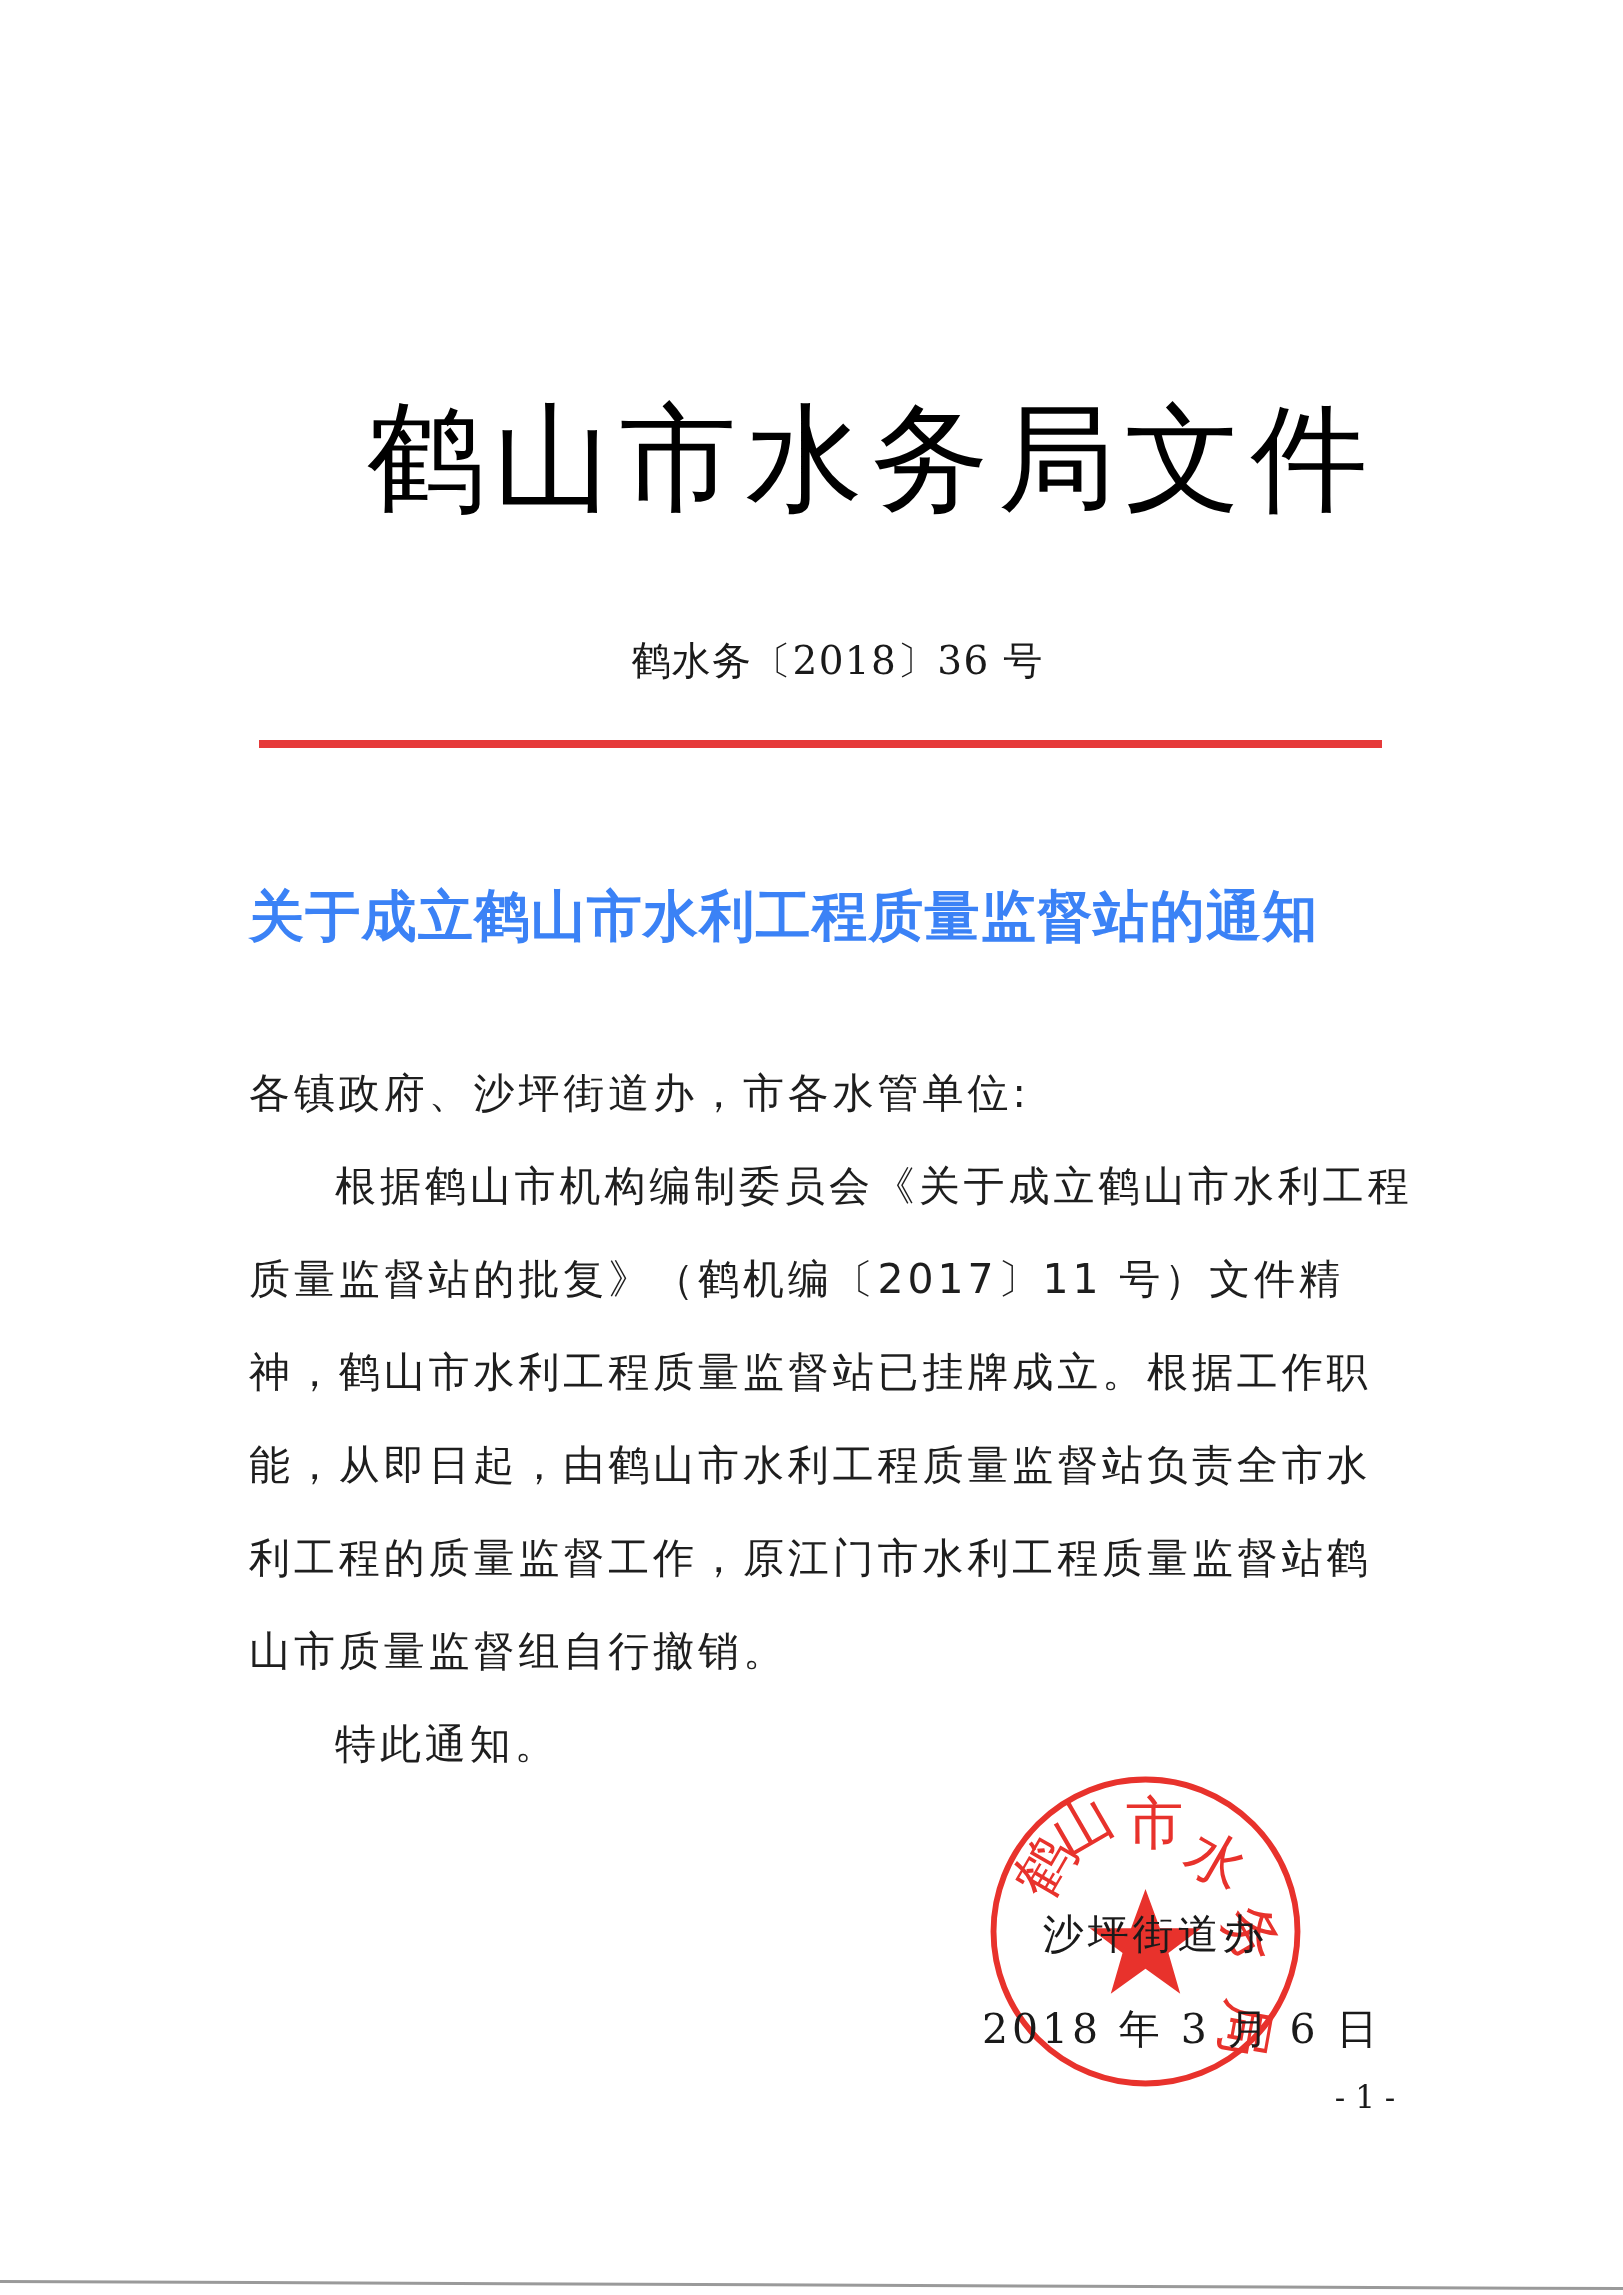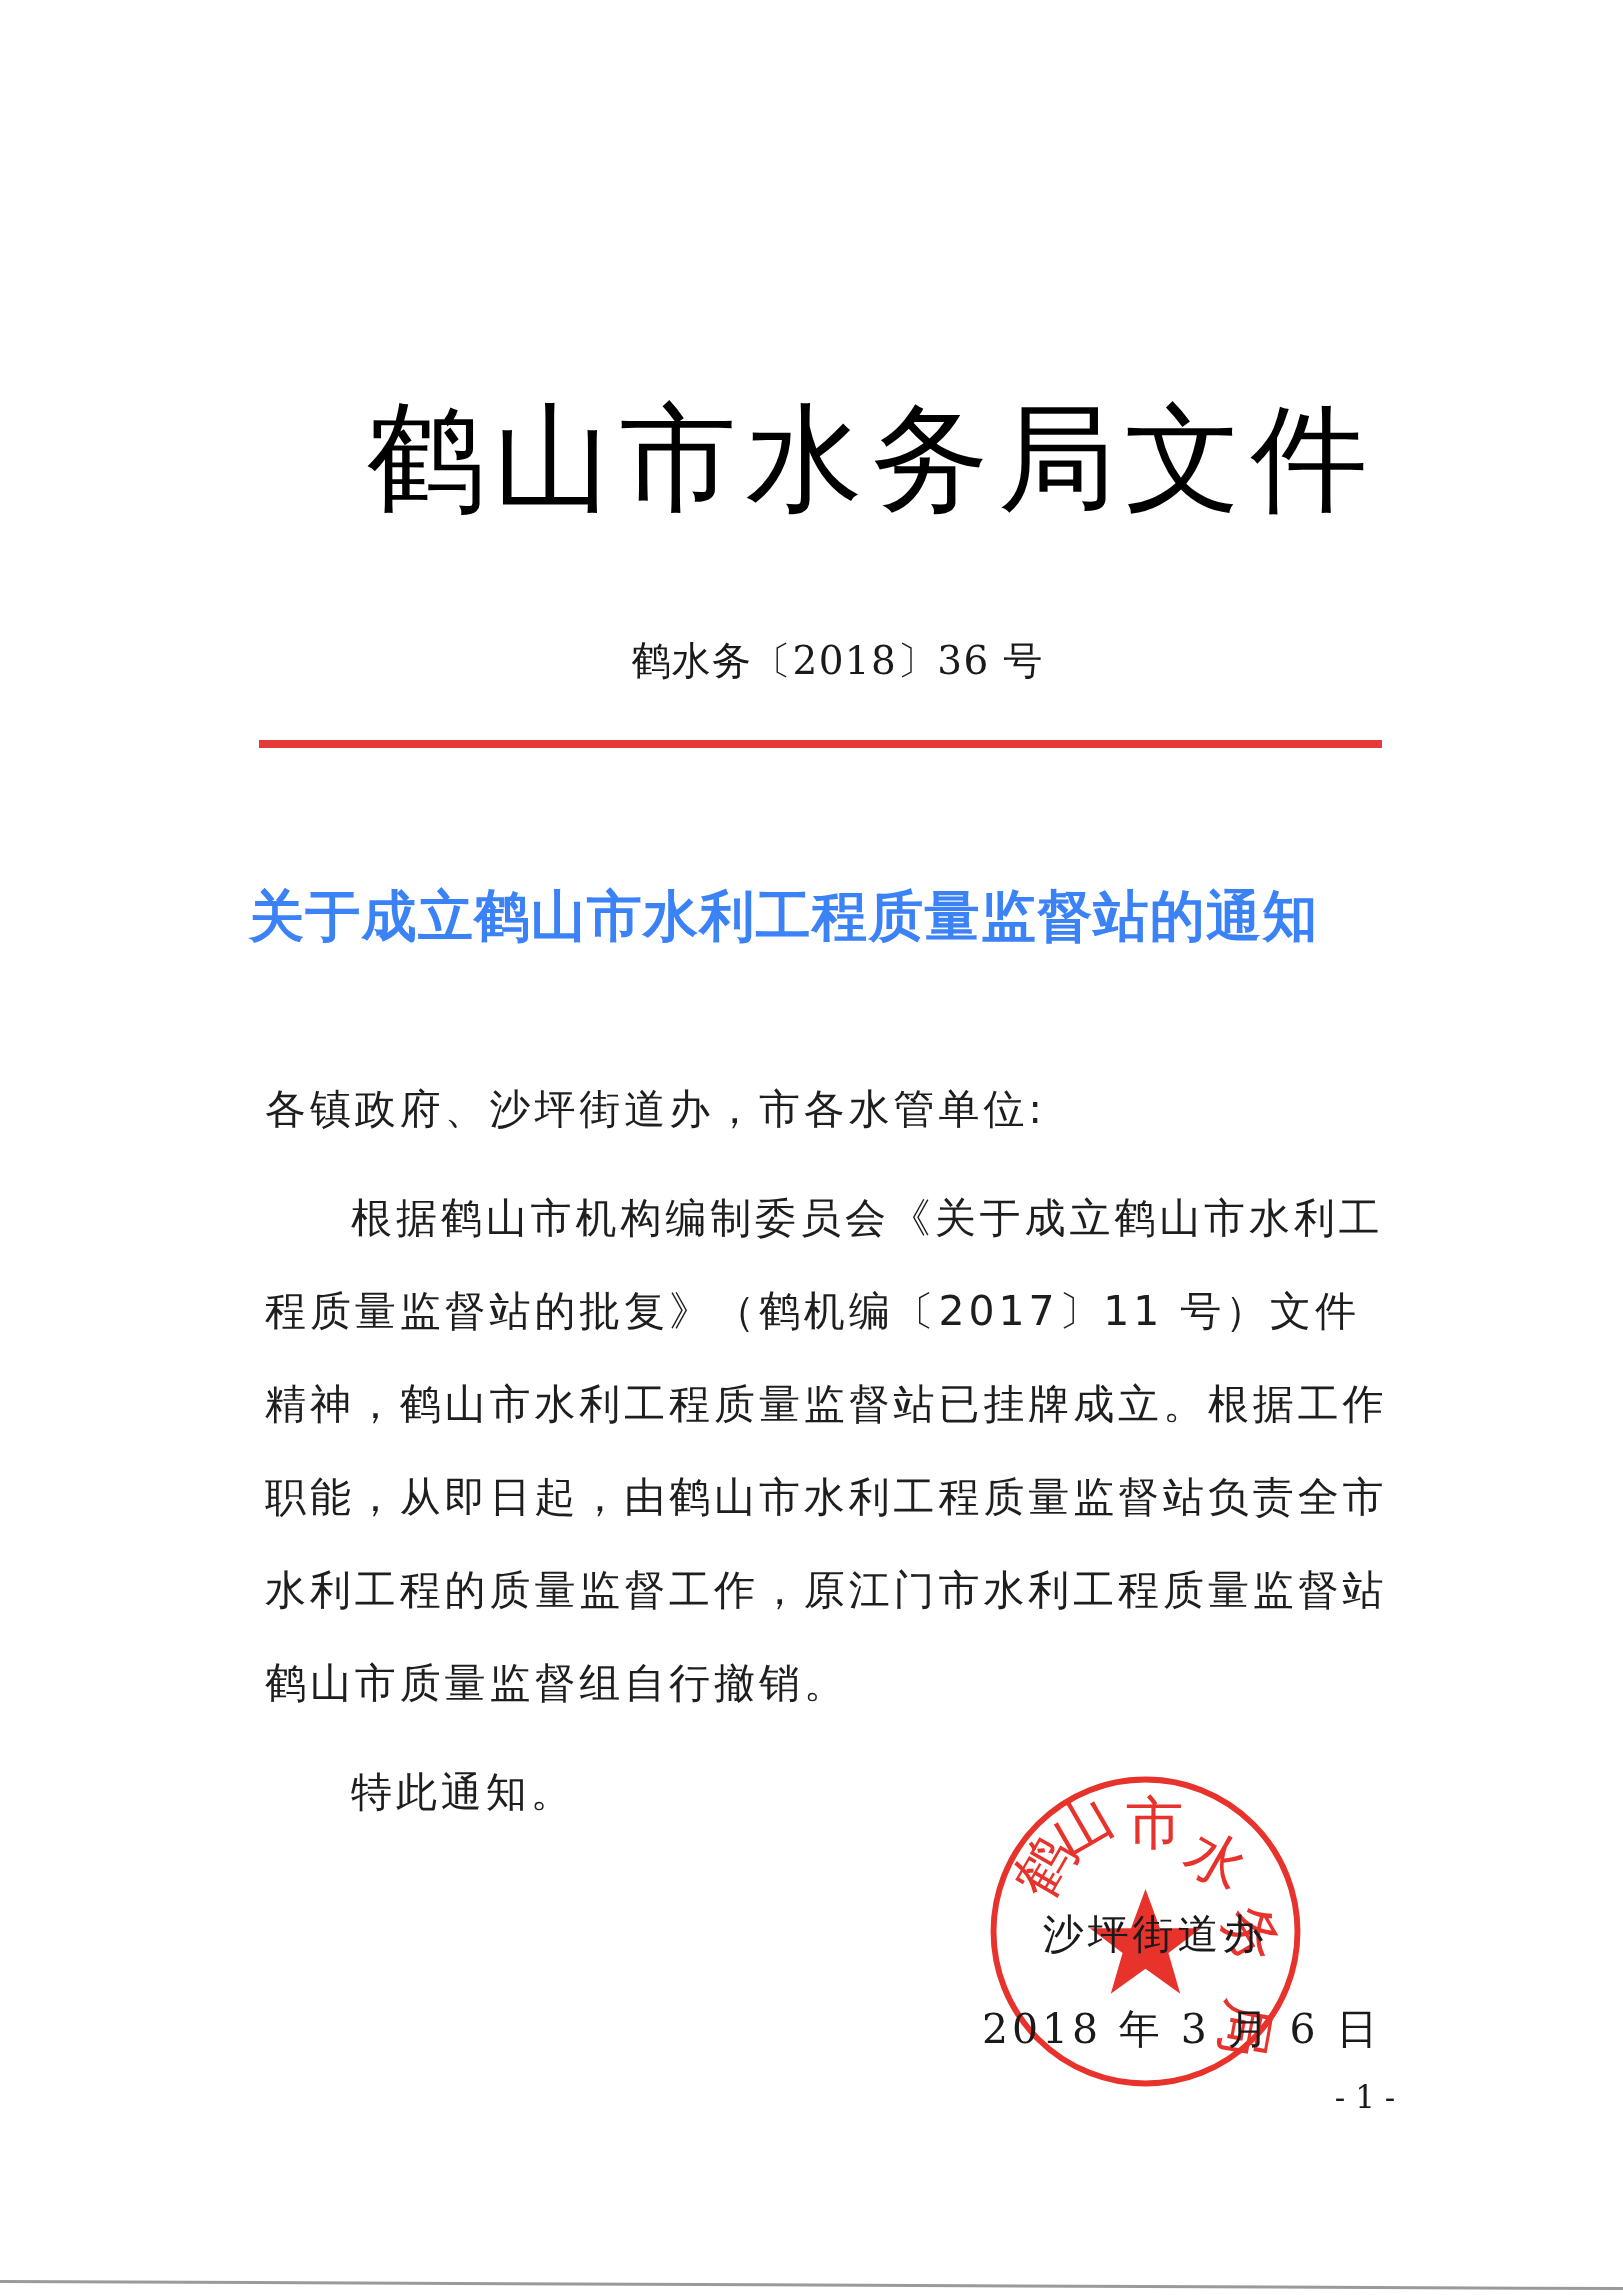--- a/index.html
+++ b/index.html
@@ -24,21 +24,21 @@
   .title {
     left: 249px; top: 880px; width: 1178px; text-align: left;
     font-size: 55px; line-height: 72px; font-weight: bold; white-space: nowrap; letter-spacing: 1.3px;
     font-family: "DejaVu Serif", "Liberation Serif", serif; color: #3b82f6;
   }
   .body-text {
     left: 249px; top: 1047px; width: 1165px;
     font-size: 41px; line-height: 93px; letter-spacing: 3.9px;
     font-family: "DejaVu Sans", "Liberation Sans", sans-serif; color: #1e1e1e;
   }
-  .body-text p { margin: 16px; }
+  .body-text p { margin: 0; }
   .indent { text-indent: 86px; }
   .signature {
     left: 998px; top: 1908px; width: 314px; text-align: center;
     font-size: 41px; line-height: 52px; letter-spacing: 3.9px; white-space: nowrap;
     font-family: "DejaVu Sans", "Liberation Sans", sans-serif;
   }
   .date {
     left: 982px; top: 2003px; width: 327px; text-align: center;
     font-size: 41px; line-height: 52px; letter-spacing: 3.9px; white-space: nowrap;
     font-family: "DejaVu Serif", "Liberation Serif", serif;

